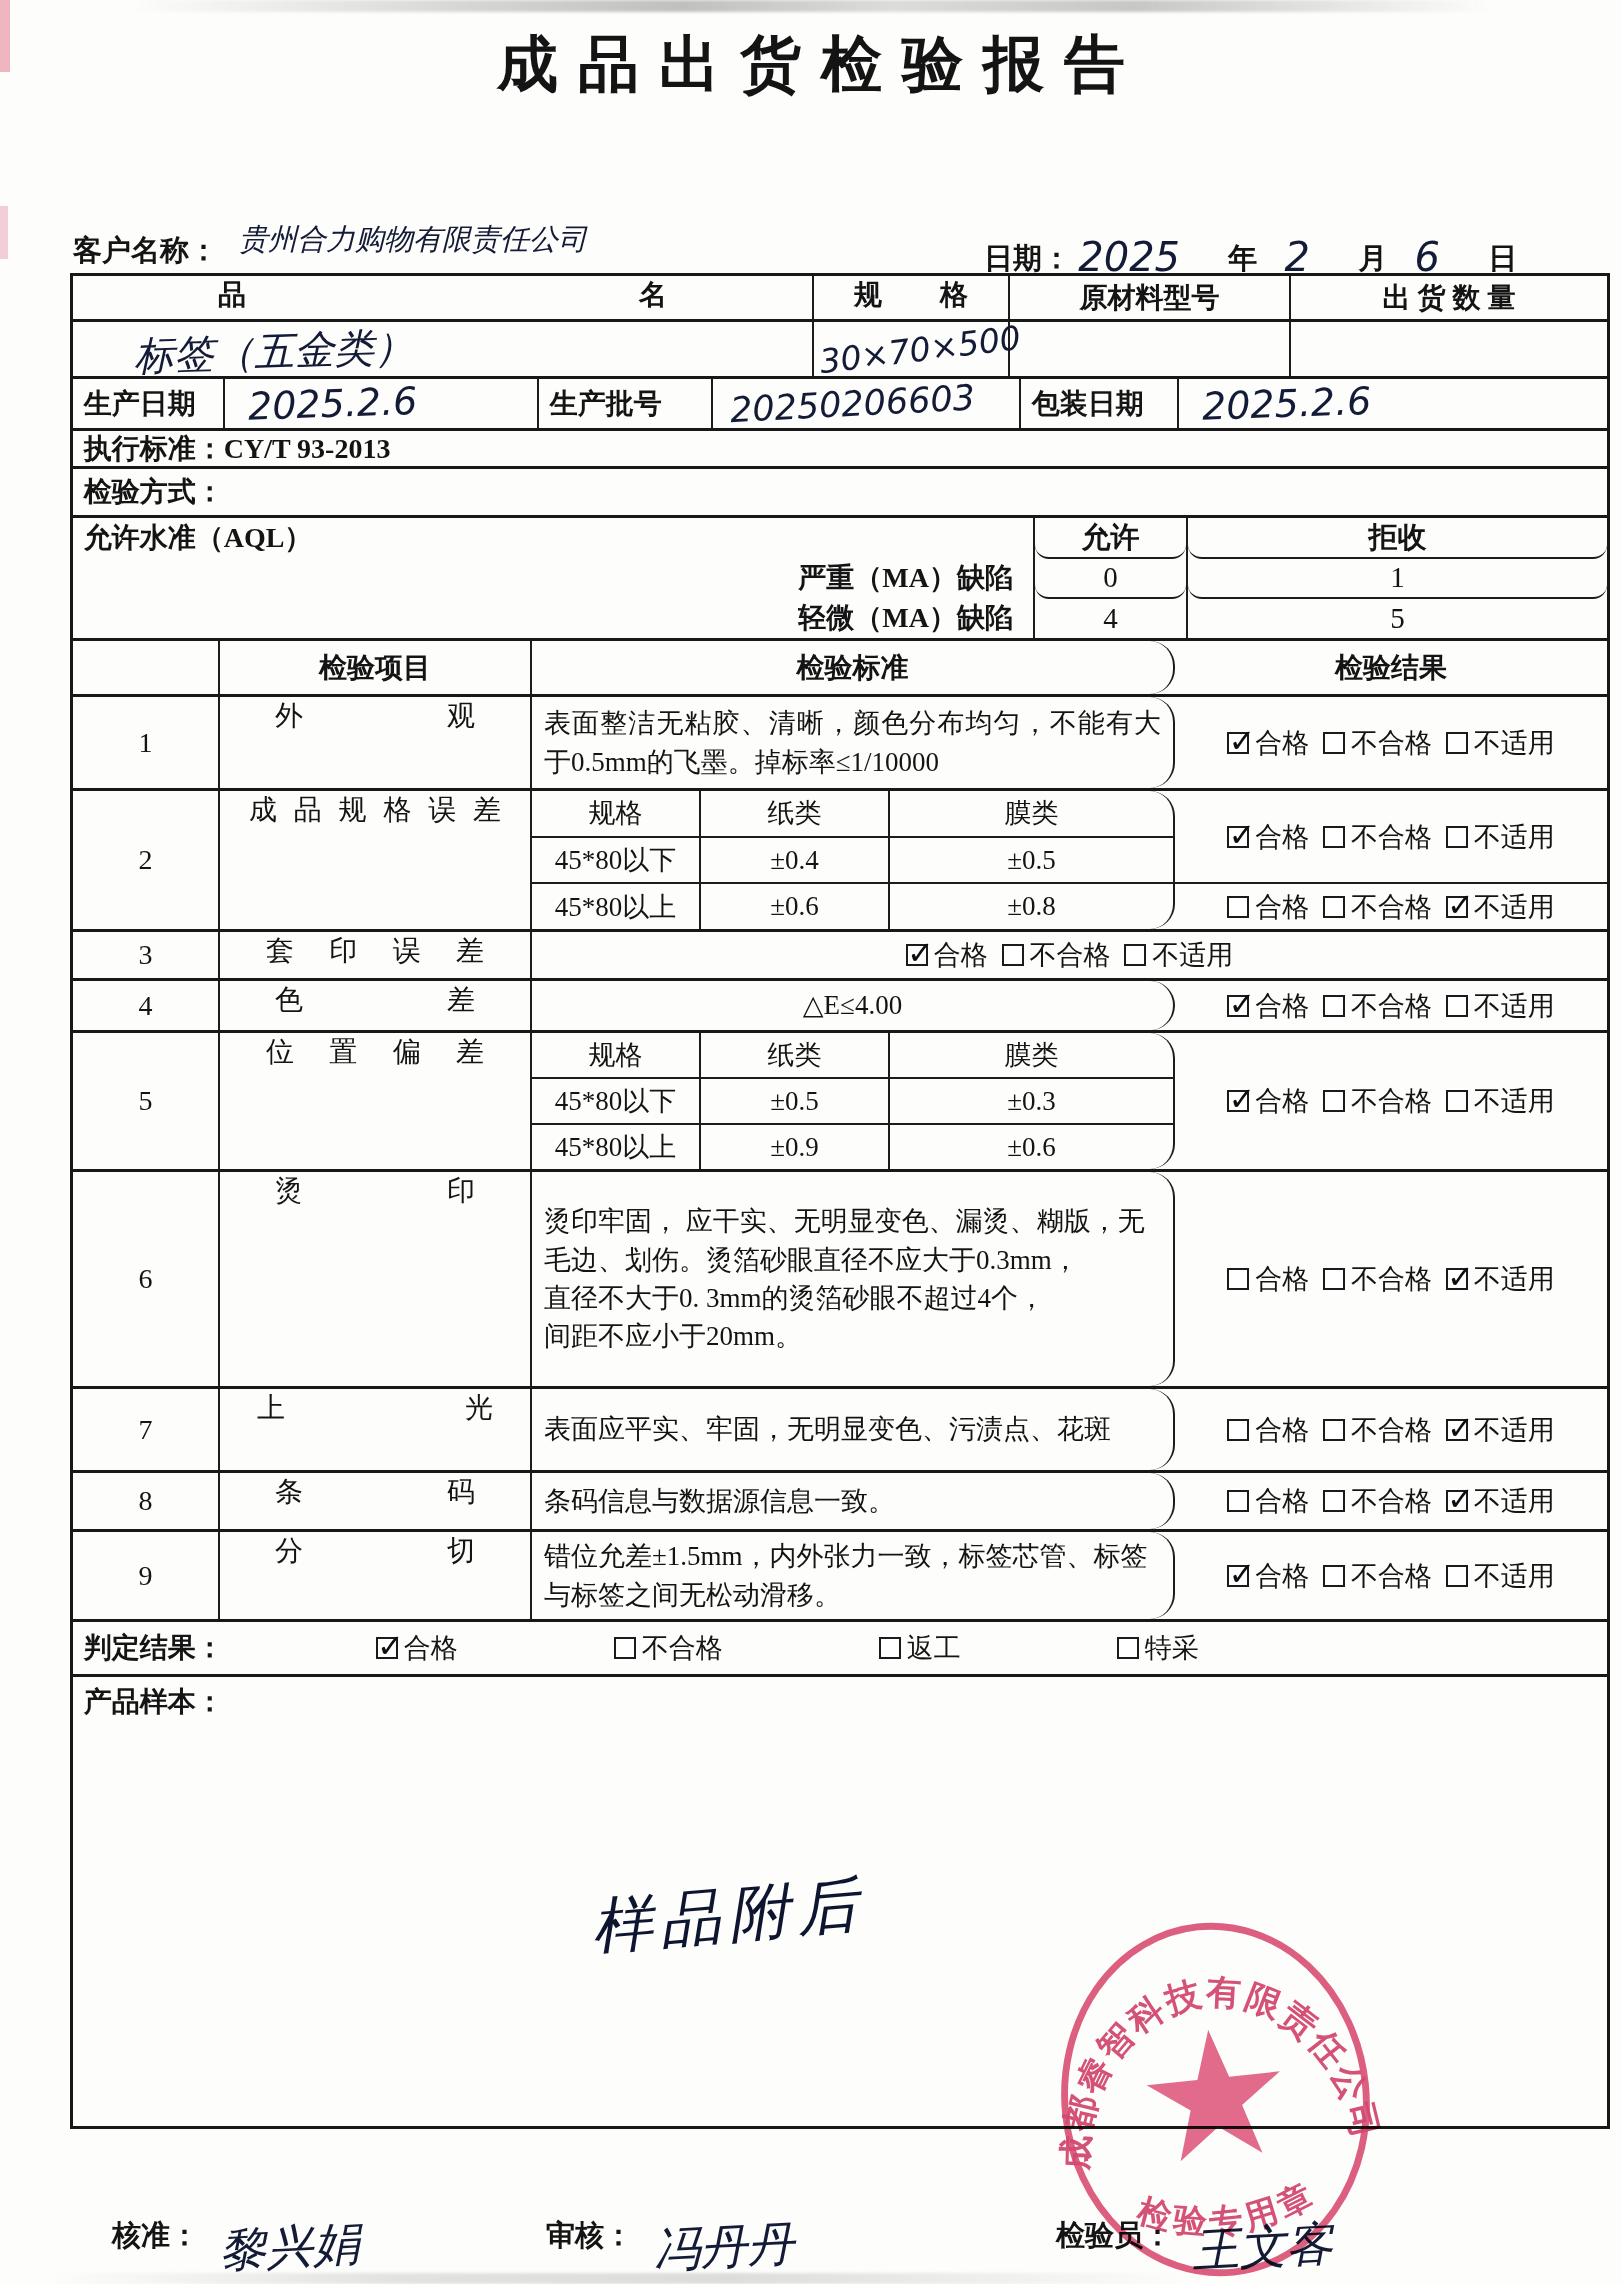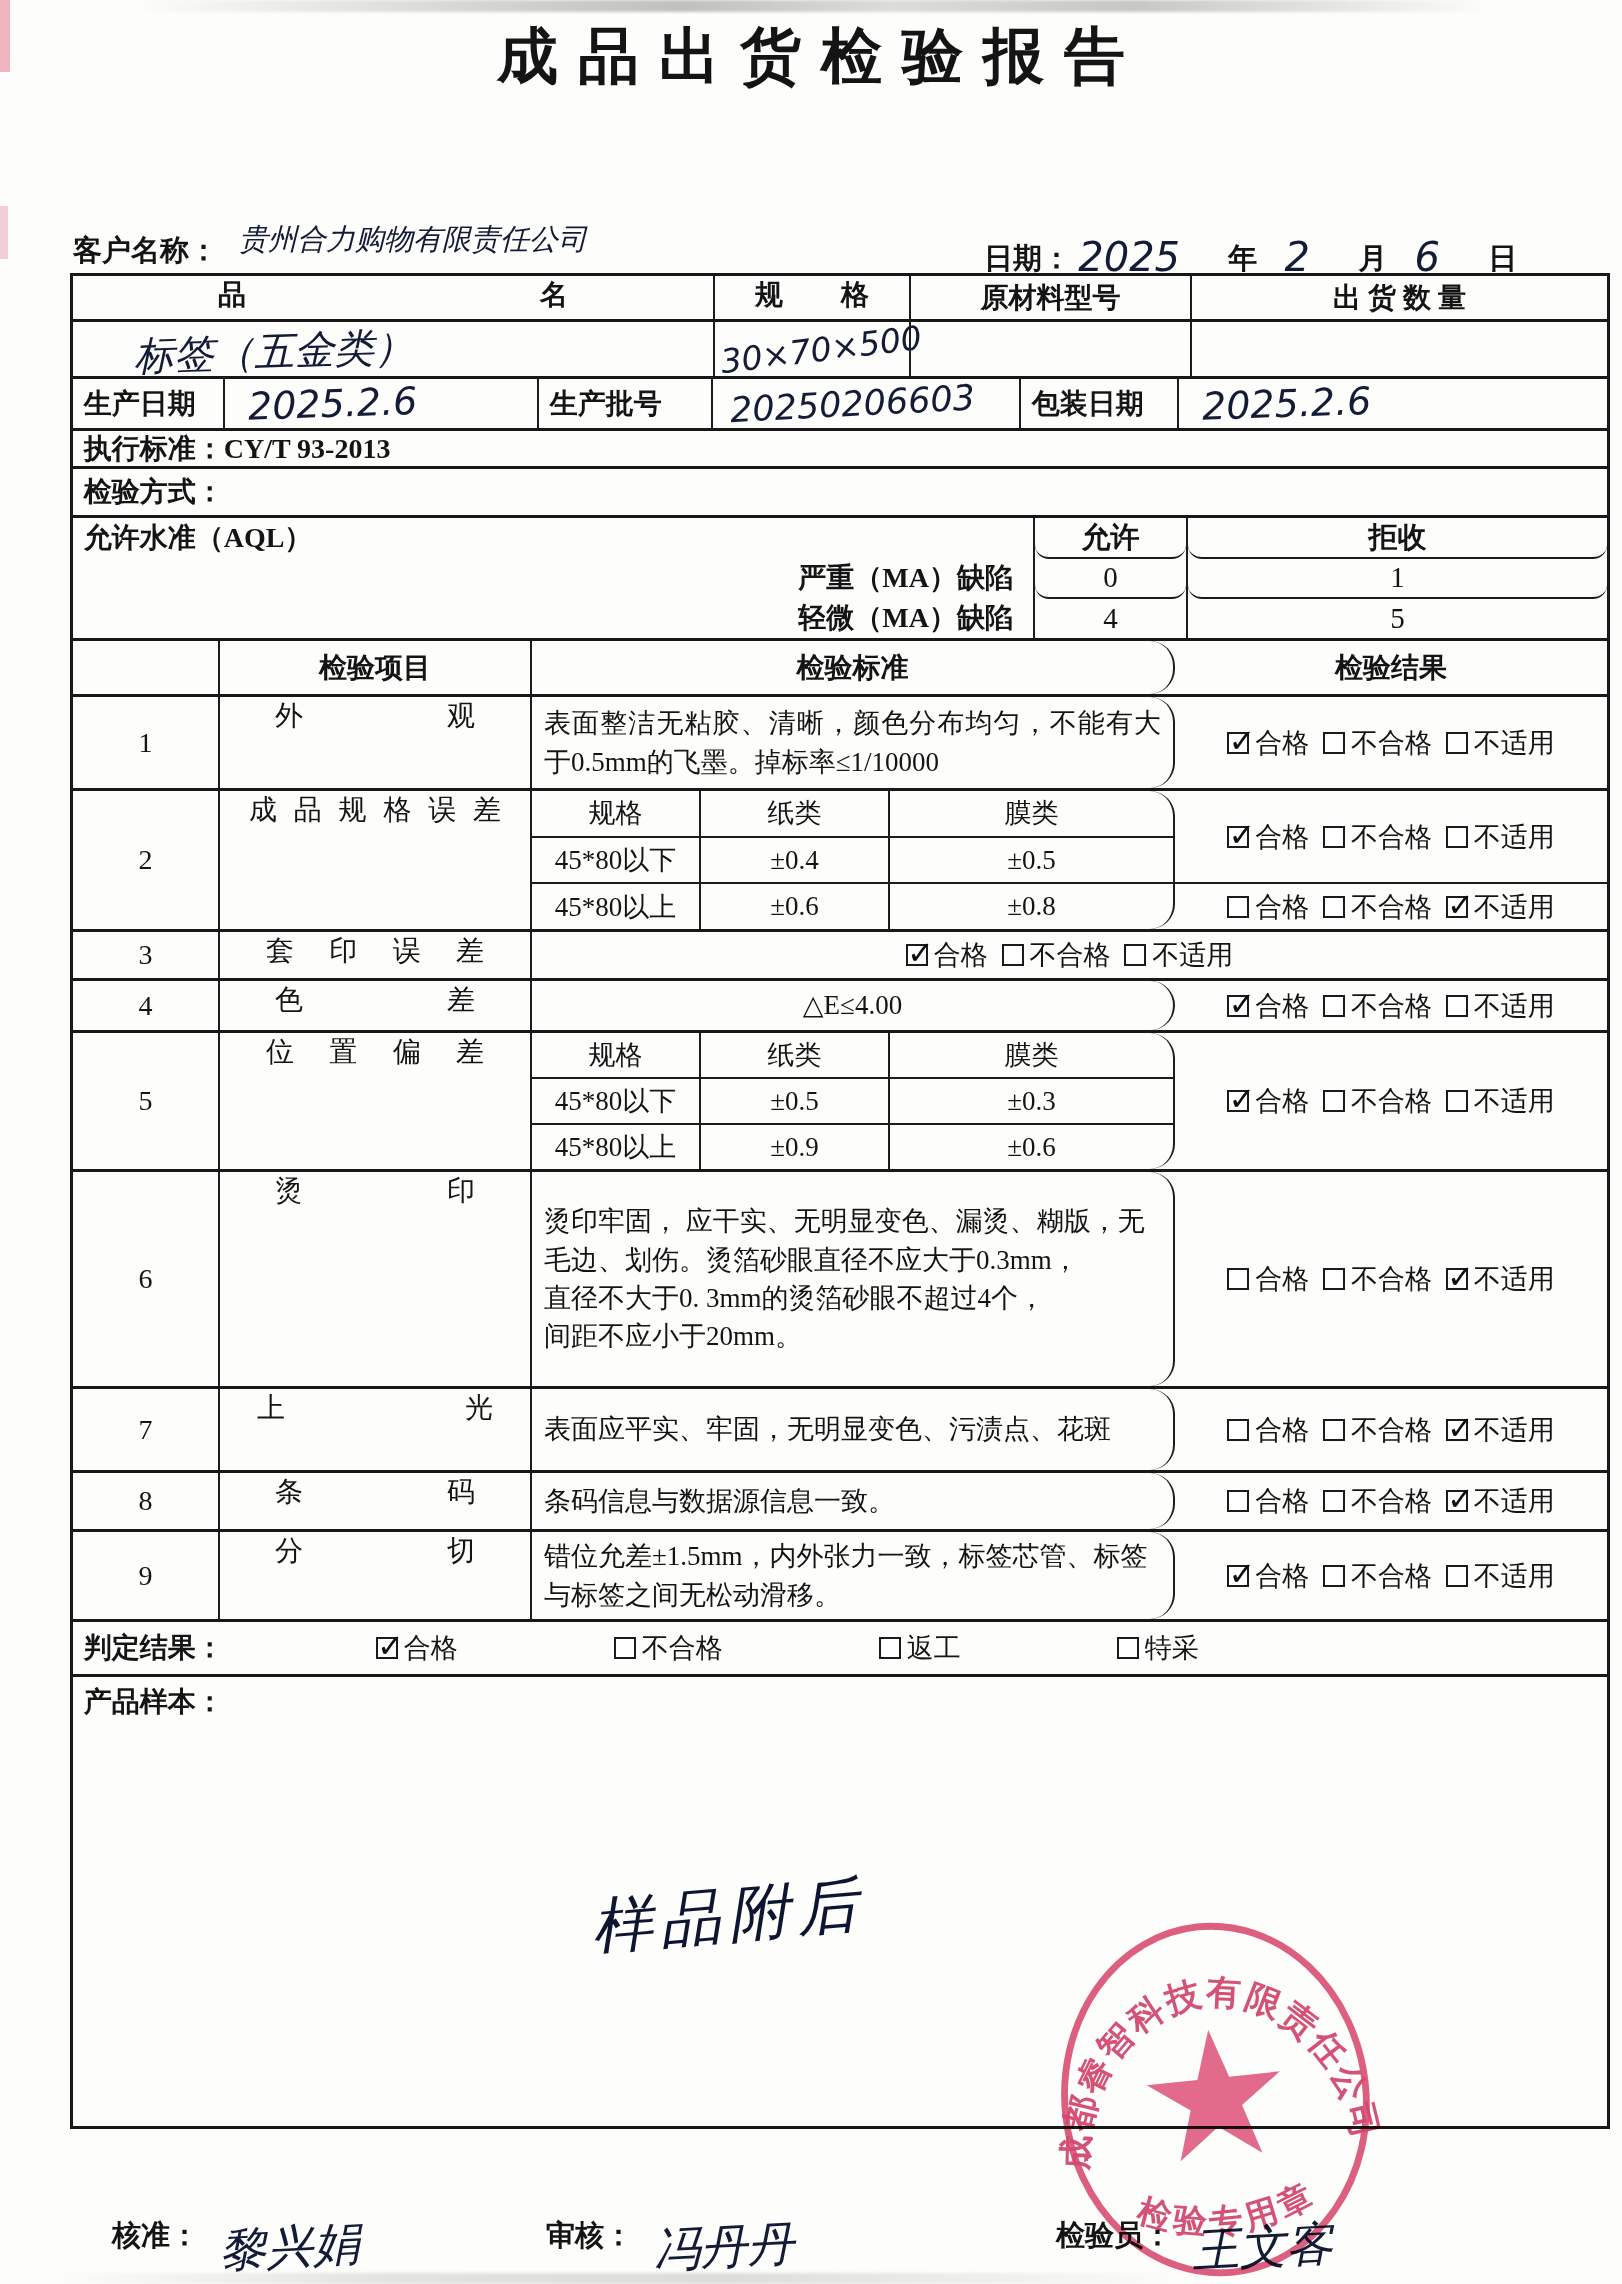--- a/index.html
+++ b/index.html
@@ -8,21 +8,21 @@
         font-family:"Liberation Serif","DejaVu Serif",serif;color:#141414;}
   
   .scan-top{position:absolute;top:0;left:0;right:0;height:12px;
     background:linear-gradient(90deg,transparent 8%,#b9b9b9 28%,#8f8f8f 42%,#c2c2c2 55%,#9b9b9b 70%,transparent 92%);
     opacity:.55;filter:blur(1.5px);}
   .scan-red-a{position:absolute;left:0;top:0;width:10px;height:72px;background:#eba4b4;opacity:.8;}
   .scan-red-b{position:absolute;left:0;top:206px;width:8.4px;height:53px;background:#f0b9c6;opacity:.7;}
   .scan-bottom{position:absolute;bottom:0;left:46px;width:1142px;height:10.7px;
     background:linear-gradient(90deg,transparent,#c9c9c9 30%,#bdbdbd 60%,transparent);opacity:.5;filter:blur(1.5px);}
 
-  .title{position:absolute;top:16px;left:0;width:100%;text-align:center;
+  .title{position:absolute;top:24px;left:0;width:100%;text-align:center;
     font-size:61px;font-weight:bold;letter-spacing:20px;padding-left:20px;}
 
   .cust-line{position:absolute;top:225px;left:73px;width:1507px;height:49px;font-size:29px;font-weight:bold;}
   .cust-label{position:absolute;left:0;top:6px;}
   .cust-val{position:absolute;left:166px;top:-4.6px;}
   .date-group{position:absolute;left:911px;top:6px;font-weight:bold;white-space:nowrap;}
   .date-group .unit{margin:0 20px 0 41px;}
 
   .hw{font-family:"DejaVu Sans","Liberation Sans",sans-serif;font-style:italic;color:#131b36;font-weight:normal;}
 
@@ -35,21 +35,21 @@
   .lab{font-weight:bold;}
   .left{justify-content:flex-start;padding-left:10.7px;}
   .just{display:block;}
   .just>span{display:block;width:100%;text-align:justify;text-align-last:justify;}
 
   
   .w-no{width:147px;flex:none;}
   .w-item{width:312px;flex:none;}
   .w-std{width:643px;flex:none;border-radius:25px;}
   .w-res{flex:1;}
-  .a1{width:642px;flex:none;}.a2{width:196px;flex:none;}.a3{width:281px;flex:none;}.a4{flex:1;}
+  .a1{width:741px;flex:none;}.a2{width:196px;flex:none;}.a3{width:281px;flex:none;}.a4{flex:1;}
   .p1{width:152px;flex:none;}.p2{width:314px;flex:none;}.p3{width:174px;flex:none;}
   .p4{width:308px;flex:none;}.p5{width:158px;flex:none;}.p6{flex:1;}
 
   
   .cb{display:inline-block;width:22px;height:22px;border:2.3px solid #1b1b1b;background:#fff;
       position:relative;margin-right:6px;flex:none;}
   .cb.checked::after{content:"✓";position:absolute;left:-0.8px;top:-12px;font-size:32px;font-weight:bold;
       color:#0e0e0e;font-family:"DejaVu Sans",sans-serif;}
   .opts{display:flex;align-items:center;}
   .opt{display:flex;align-items:center;white-space:nowrap;font-size:27px;}

